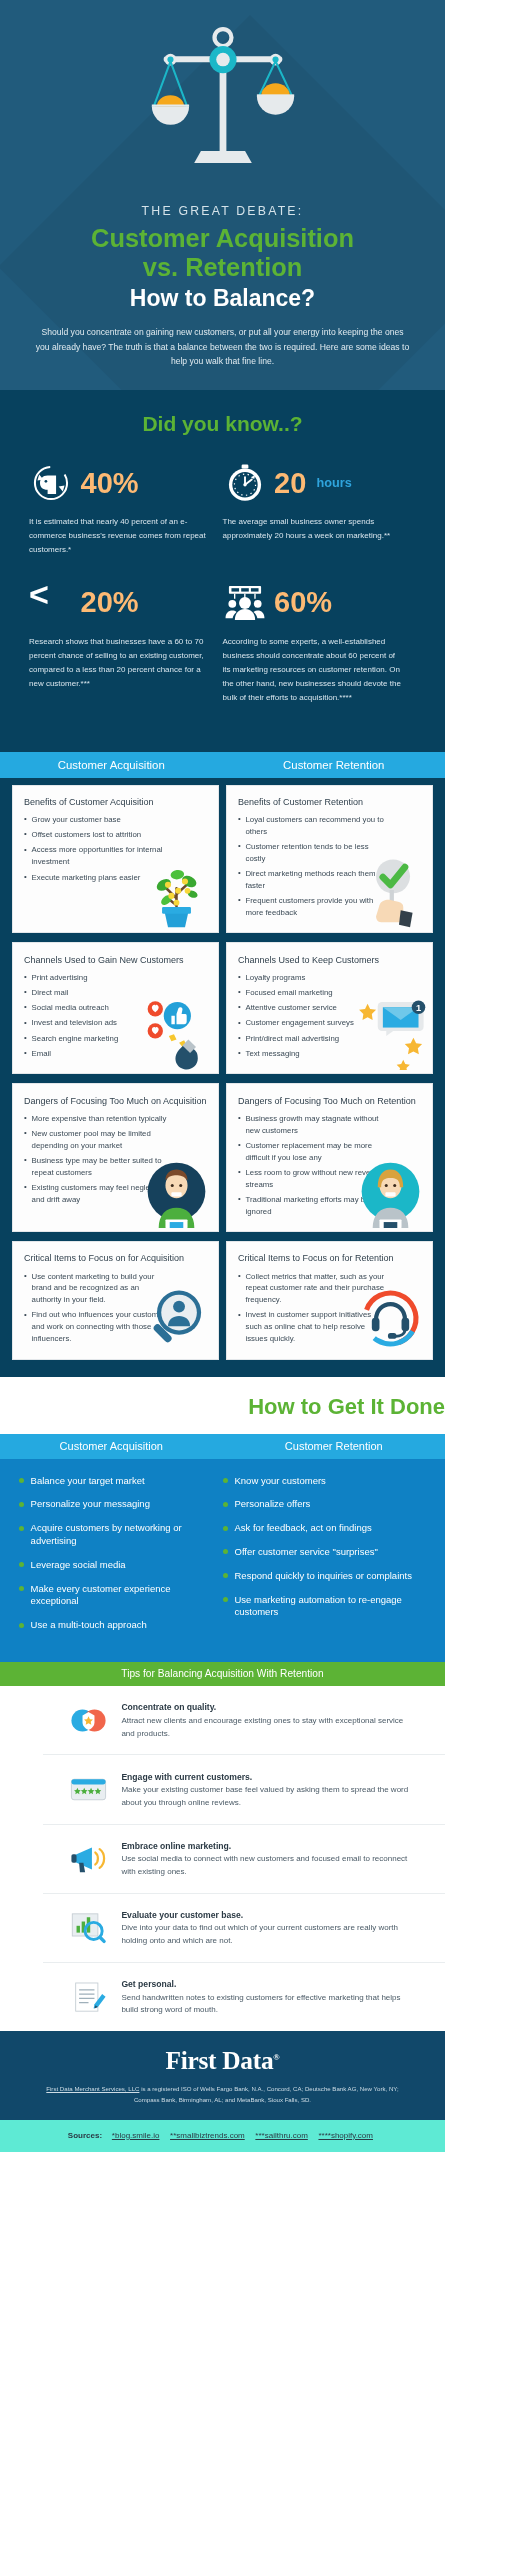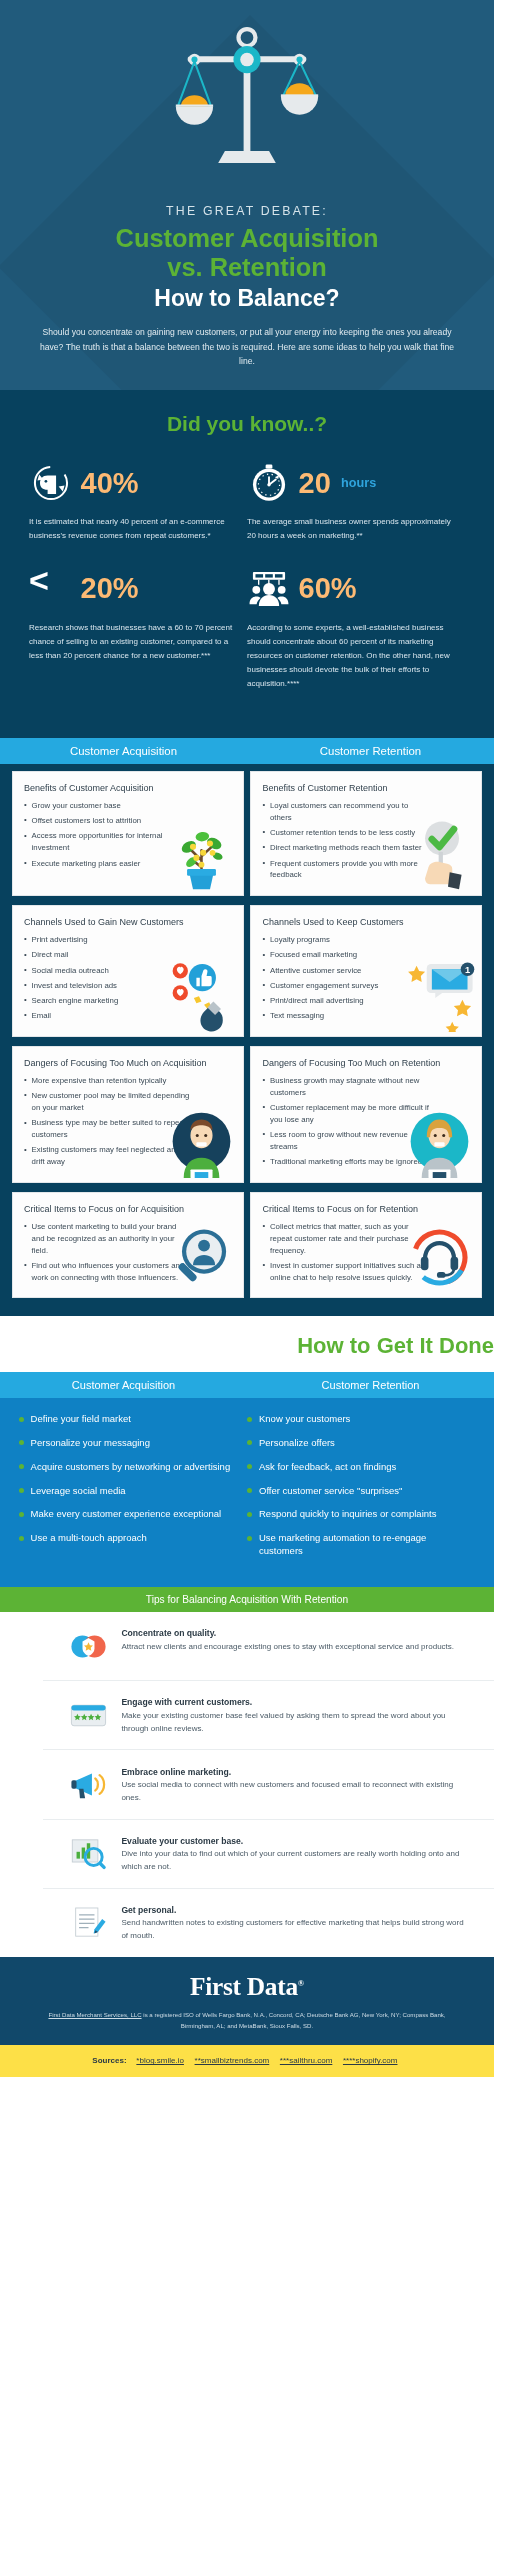--- a/index.html
+++ b/index.html
@@ -2,21 +2,21 @@
 <html style="font-size:13.6px"><head>
 <meta charset="utf-8">
 <style>
   * { box-sizing: border-box; margin: 0; padding: 0; }
   body {
     width: 509px;
     font-family: "Liberation Sans", sans-serif;
     background: #ffffff;
     color: #2b3a45;
   }
-  .page { width: 494px; position: relative; overflow: hidden; }
+  .page { width: 445px; position: relative; overflow: hidden; }
 
   
   .hero {
     background: #215b7c;
     padding: 24px 34px 22px;
     text-align: center;
     position: relative;
     overflow: hidden;
   }
   .hero .shadow {
@@ -209,21 +209,21 @@
   }
   .brand sup { font-size: 8.5px; vertical-align: super; }
   .legal {
     color: #cfdde6;
     font-size: 6.1px;
     line-height: 1.8;
     margin-top: 8.5px;
   }
   .legal u { text-decoration: underline; }
   .sources {
-    background: #fde047;
+    background: #5eead4;
     text-align: center;
     padding: 11px 0 12px;
     font-size: 8px;
     color: #2b3a45;
   }
   .sources b { font-weight: bold; margin-right: 3.4px; }
   .sources span { margin: 0 4.2px; text-decoration: underline; color: #2b3a45; }
 </style>
 </head>
 <body>
@@ -542,21 +542,21 @@
   <h2 class="howto-title">How to Get It Done</h2>
 
   <div class="howto-bar">
     <div>Customer Acquisition</div>
     <div>Customer Retention</div>
   </div>
 
   <div class="howto-body">
     <div class="howto-col">
       <ul>
-        <li>Define your field market</li>
+        <li>Balance your target market</li>
         <li>Personalize your messaging</li>
         <li>Acquire customers by networking or advertising</li>
         <li>Leverage social media</li>
         <li>Make every customer experience exceptional</li>
         <li>Use a multi-touch approach</li>
       </ul>
     </div>
     <div class="howto-col">
       <ul>
         <li>Know your customers</li>

